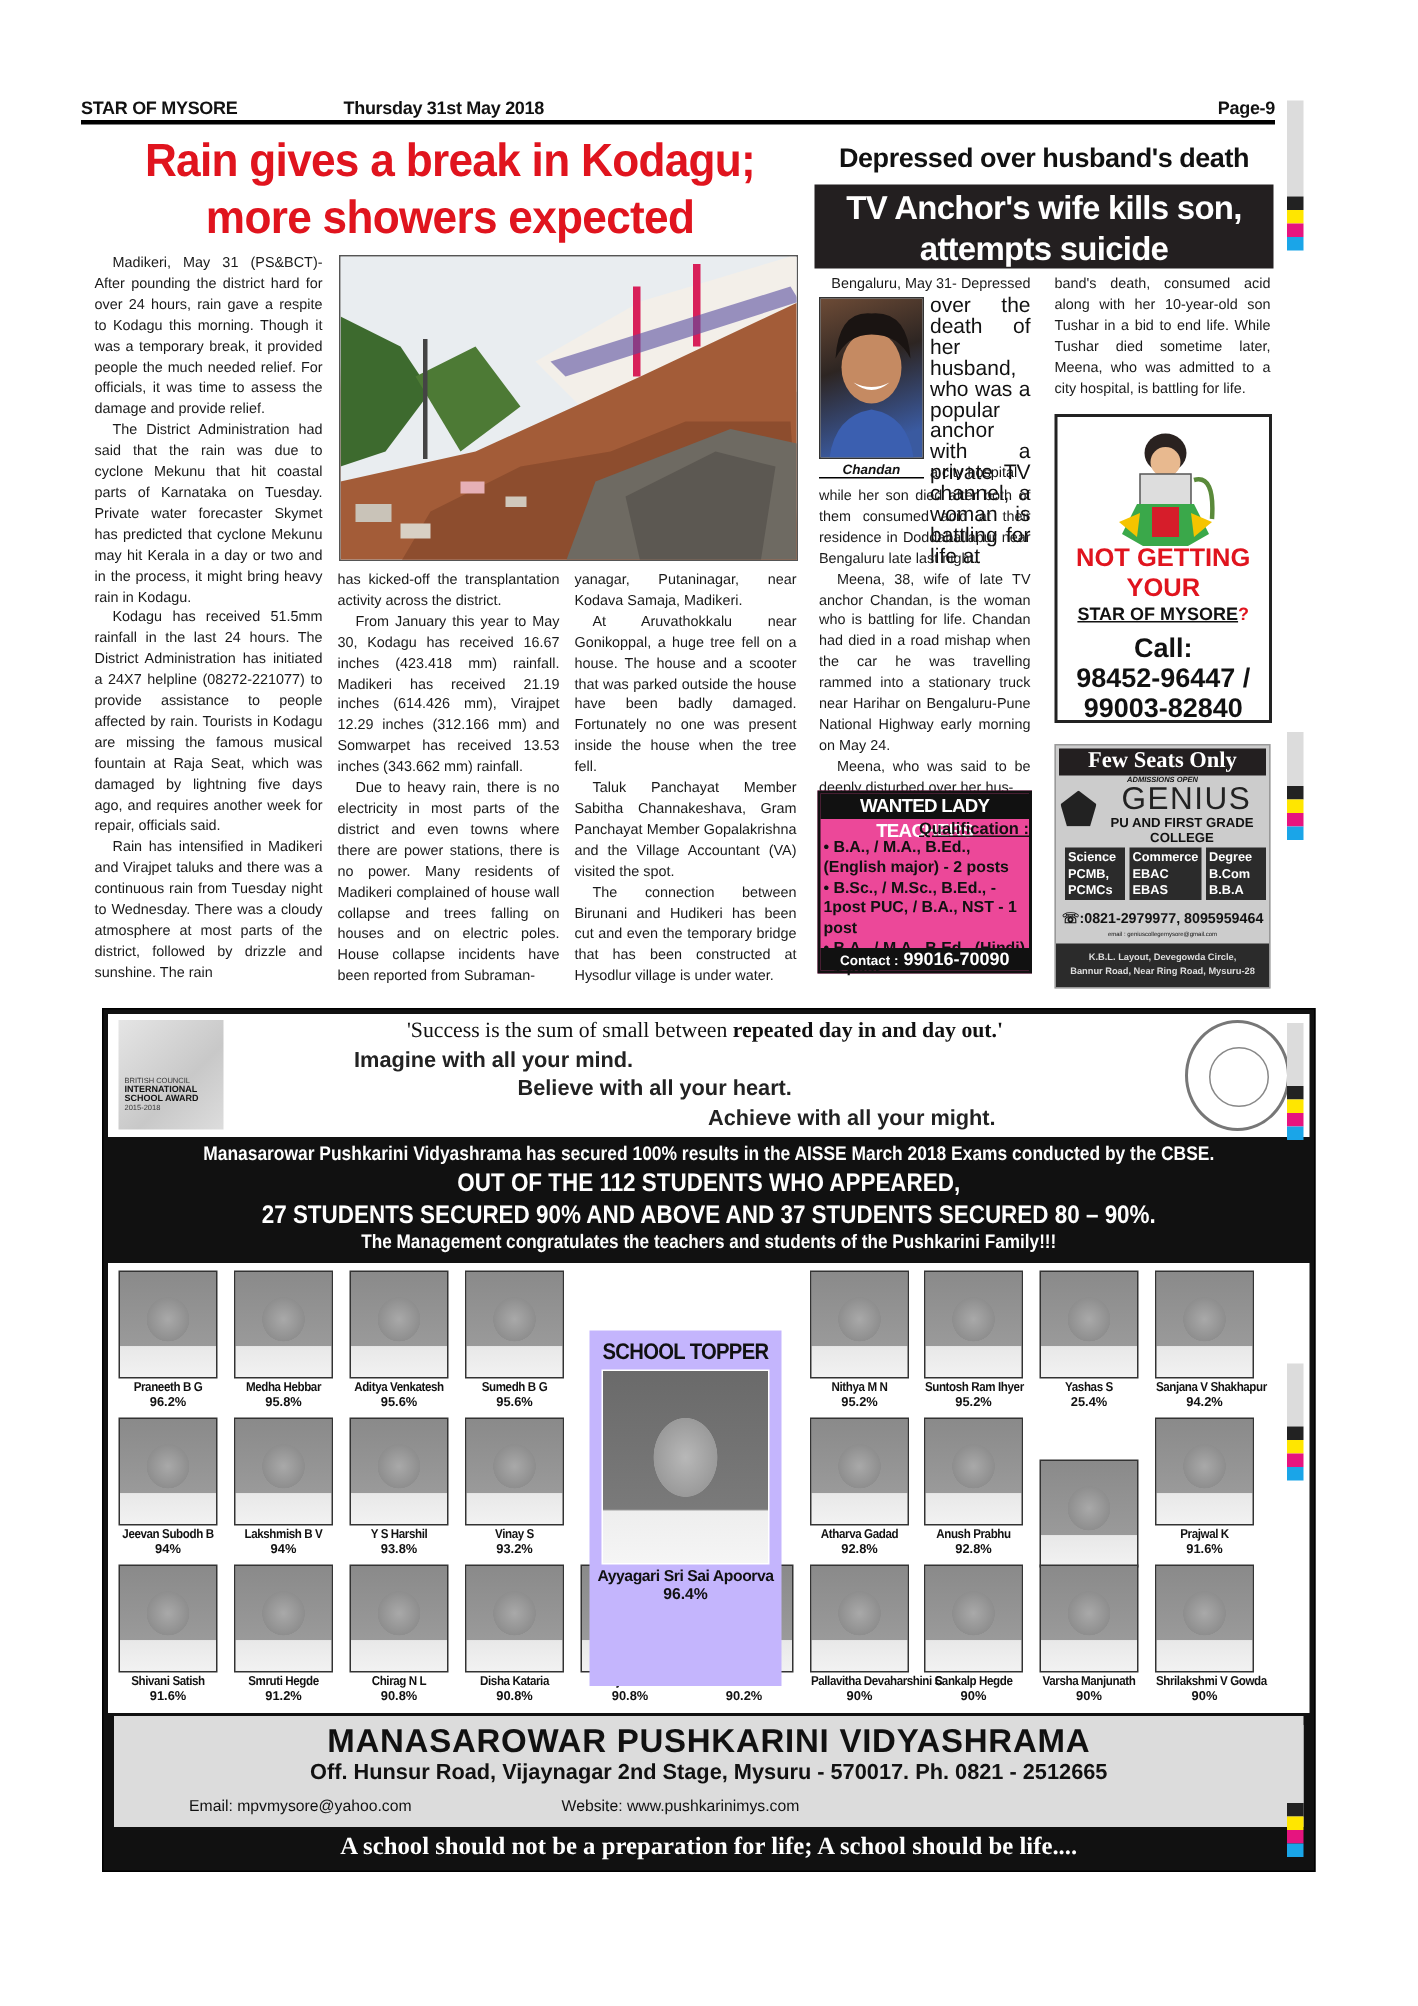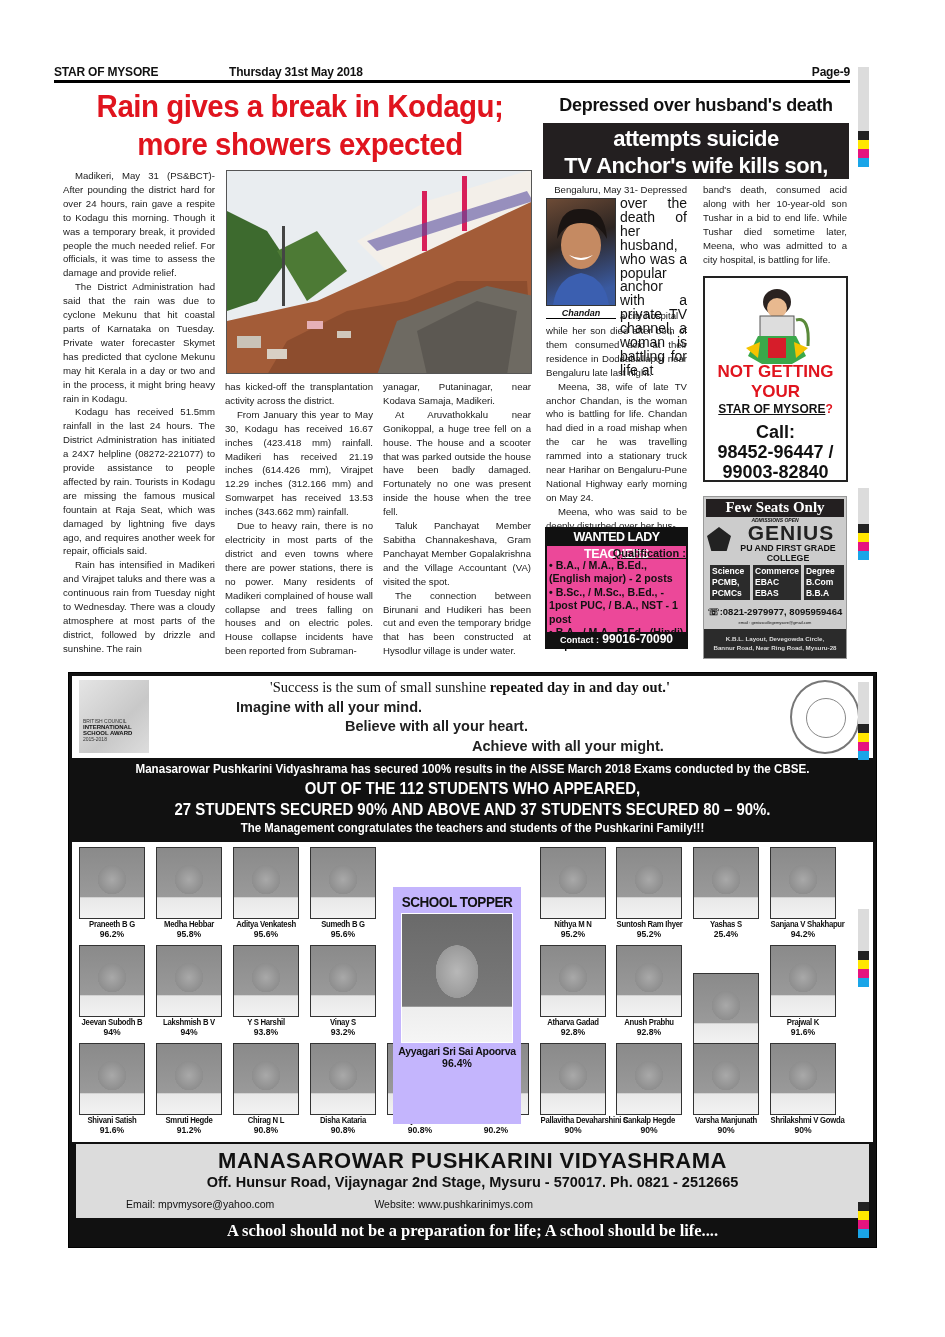--- a/index.html
+++ b/index.html
@@ -45,21 +45,21 @@
 .want .t{background:#111;color:#fff;font-weight:bold;font-size:12.5px;text-align:center;height:17px;line-height:17px;letter-spacing:-0.5px}
 .want .q{text-align:right;font-weight:bold;font-size:11px;text-decoration:underline;margin-top:1px}
 .want ul{list-style:none;font-weight:bold;font-size:10.6px;line-height:13.4px;padding-left:2px}
 .want .c{position:absolute;left:0;bottom:0;width:100%;height:15px;background:#111;color:#fff;text-align:center;font-weight:bold;font-size:12px;line-height:15px}
 .want .c small{font-size:9px}
 
 .genius{left:703px;top:496px;width:144px;height:163px;background:#ccc;border:1px solid #999}
 .genius .few{position:absolute;left:2px;top:2px;width:138px;height:18px;background:#231f20;color:#fff;font-family:"Liberation Serif",serif;font-weight:bold;font-size:15px;text-align:center;line-height:17px}
 .genius .adm{position:absolute;left:0;top:20px;width:100%;font-size:5px;font-weight:bold;font-style:italic;text-align:center;color:#111}
 .genius .pent{position:absolute;left:3px;top:30px;width:24px;height:24px;background:#222;clip-path:polygon(50% 0,100% 38%,82% 100%,18% 100%,0 38%)}
-.genius .name{position:absolute;left:30px;top:24px;width:114px;font-weight:bold;font-size:21px;text-align:center;letter-spacing:1px;color:#222}
+.genius .name{position:absolute;left:30px;top:24px;width:114px;font-weight:normal;font-size:21px;text-align:center;letter-spacing:1px;color:#222}
 .genius .pu{position:absolute;left:25px;top:46px;width:118px;font-weight:bold;font-size:8.8px;text-align:center;line-height:10px}
 .genius .boxes{position:absolute;left:6px;top:68px;width:134px;display:flex;gap:3px}
 .genius .box{background:#2b2b2b;color:#fff;font-weight:bold;font-size:8.5px;line-height:11px;padding:1px 2px;flex:1}
 .genius .ph{position:absolute;left:0;top:109px;width:100%;text-align:center;font-weight:bold;font-size:9.5px}
 .genius .mail{position:absolute;left:0;top:123px;width:100%;text-align:center;font-size:4px}
 .genius .addr{position:absolute;left:0;bottom:0;width:100%;height:29px;background:#2b2b2b;color:#ddd;font-size:6.2px;text-align:center;line-height:9px;padding-top:5px;font-weight:bold}
 
 .school{left:68px;top:672px;width:809px;height:576px;background:#111;border:1px solid #000}
 .quotebox{left:72px;top:676px;width:801px;height:82px;background:#fff}
 .award{left:79px;top:680px;width:70px;height:73px;background:linear-gradient(135deg,#e5e5e5,#c8c8c8 60%,#ddd);font-size:5px;color:#333;padding:38px 4px 0}
@@ -149,22 +149,22 @@
 
 <div class="abs col col3">
   <p style="text-indent:0">yanagar, Putaninagar, near Kodava Samaja, Madikeri.</p>
   <p>At Aruvathokkalu near Gonikoppal, a huge tree fell on a house. The house and a scooter that was parked outside the house have been badly damaged. Fortunately no one was present inside the house when the tree fell.</p>
   <p>Taluk Panchayat Member Sabitha Channakeshava, Gram Panchayat Member Gopalakrishna and the Village Accountant (VA) visited the spot.</p>
   <p>The connection between Birunani and Hudikeri has been cut and even the temporary bridge that has been constructed at Hysodlur village is under water.</p>
 </div>
 
 <div class="abs kicker">Depressed over husband's death</div>
 <div class="abs black-head">
+  <div>TV Anchor's wife kills son,</div>
   <div>attempts suicide</div>
-  <div>TV Anchor's wife kills son,</div>
 </div>
 <div class="abs col tv1">
   <p class="dateline" style="text-align:right">Bengaluru, May 31- Depressed</p>
 </div>
 <div class="abs tvphoto">
   <svg width="68" height="106" viewBox="0 0 68 106">
     <ellipse cx="34" cy="46" rx="20" ry="24" fill="#c58a62"></ellipse>
     <path d="M10,40 Q12,8 34,10 Q58,8 60,40 Q52,24 34,24 Q18,24 10,40Z" fill="#1a1412"></path>
     <path d="M22,56 Q34,66 46,56 Q34,62 22,56Z" fill="#fff"></path>
     <path d="M6,106 Q10,78 34,74 Q58,78 62,106Z" fill="#3b5fb0"></path>
@@ -247,21 +247,21 @@
   </div>
 </div>
 
 <div class="abs school"></div>
 <div class="abs quotebox"></div>
 <div class="abs award">
   <div>BRITISH COUNCIL</div>
   <b>INTERNATIONAL SCHOOL AWARD</b>
   <div>2015-2018</div>
 </div>
-<div class="abs q1"><span>'Success is the sum of small sunshine </span><b>repeated day in and day out.'</b></div>
+<div class="abs q1"><span>'Success is the sum of small between </span><b>repeated day in and day out.'</b></div>
 <div class="abs q2">Imagine with all your mind.</div>
 <div class="abs q3">Believe with all your heart.</div>
 <div class="abs q3b">Achieve with all your might.</div>
 <div class="abs seal"></div>
 
 <div class="abs results">
   <div class="r1">Manasarowar Pushkarini Vidyashrama has secured 100% results in the AISSE March 2018 Exams conducted by the CBSE.</div>
   <div class="r2">OUT OF THE 112 STUDENTS WHO APPEARED,</div>
   <div class="r2">27 STUDENTS SECURED 90% AND ABOVE  AND 37 STUDENTS SECURED 80 – 90%.</div>
   <div class="r4">The Management congratulates the teachers and students of the Pushkarini  Family!!!</div>

